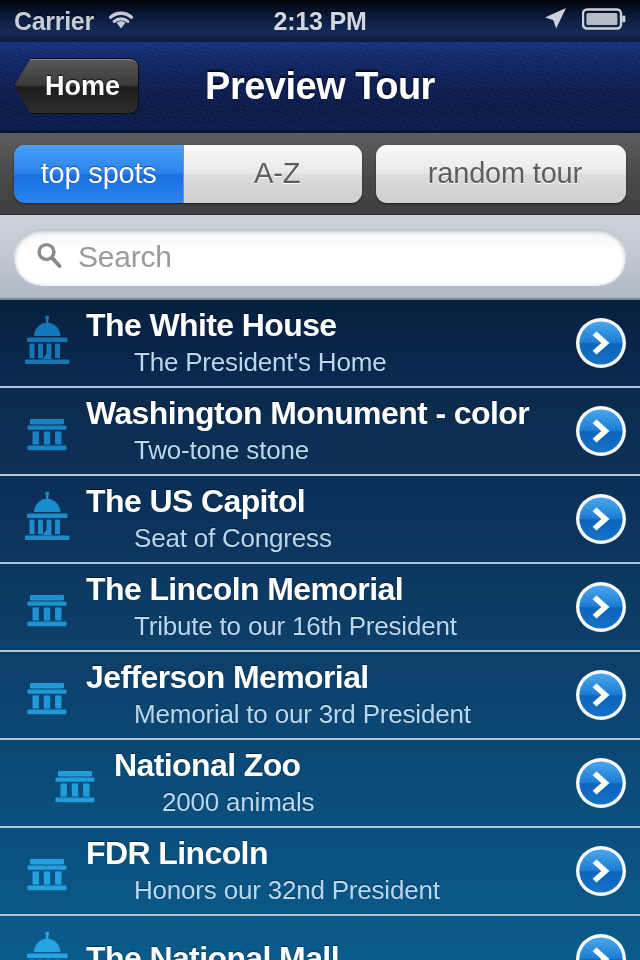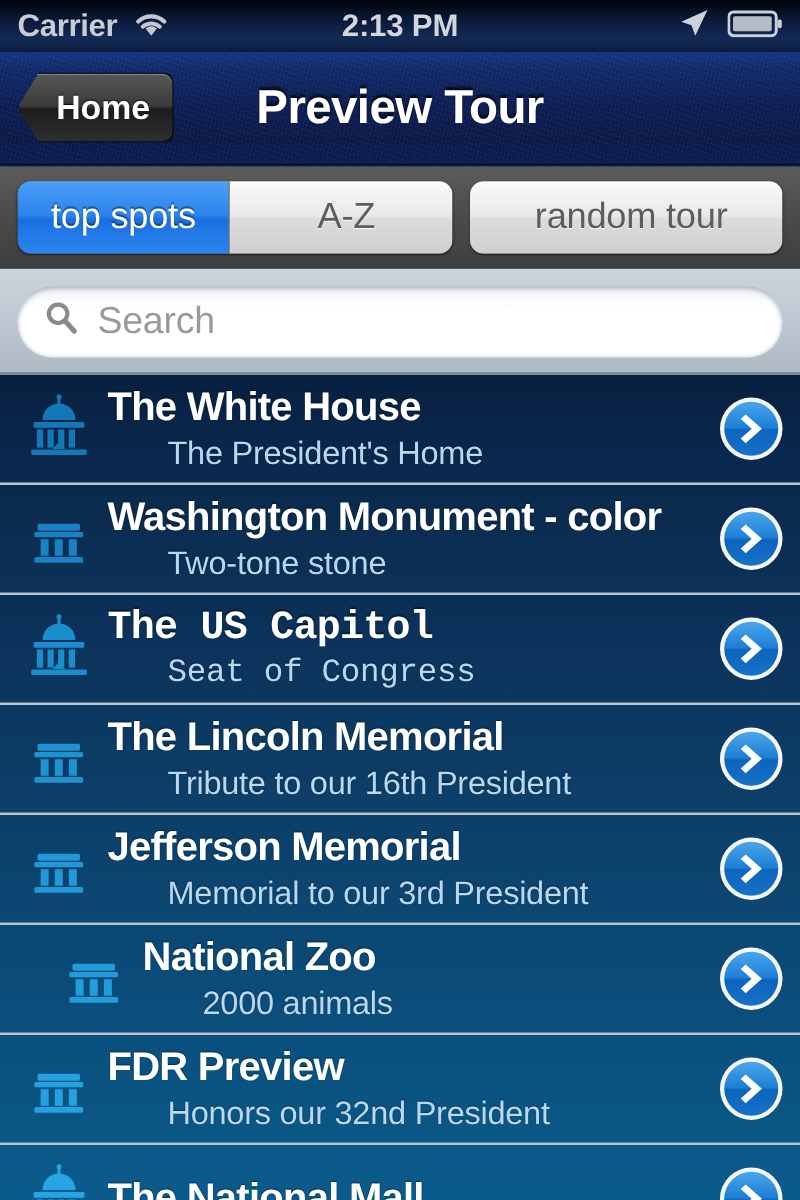--- a/index.html
+++ b/index.html
@@ -9,21 +9,21 @@
   }
   body {
     font-family: "Liberation Sans", sans-serif;
     -webkit-font-smoothing: antialiased;
   }
   #phone {
     position: relative;
     width: 640px;
     height: 960px;
     overflow: hidden;
-    background: #1d4ed8;
+    background: #0f766e;
   }
 
   
   #status-bar {
     position: relative;
     height: 42px;
     background: linear-gradient(180deg, #000308 0%, #0a1838 36%, #132a56 72%, #0c1c3c 100%);
     display: flex;
     align-items: center;
     box-sizing: border-box;
@@ -354,21 +354,21 @@
                 <stop offset="52%" stop-color="#0d64bb"></stop>
                 <stop offset="100%" stop-color="#1572c8"></stop>
               </linearGradient>
             </defs>
             <circle cx="27" cy="27" r="25" fill="#ffffff" opacity="0.96"></circle>
             <circle cx="27" cy="27" r="21.6" fill="url(#chevGrad)"></circle>
             <path d="M22.5 15.5 L35.5 27 L22.5 38.5 L18.6 34.8 L27.3 27 L18.6 19.2 Z" fill="#ffffff"></path>
           </svg>
         </div>
       </div>
-      <div class="row" style="background: linear-gradient(rgb(10, 47, 86) 0%, rgb(13, 55, 96) 100%); font-family: Liberation Mono, monospace;">
+      <div class="row" style="background: linear-gradient(rgb(10, 47, 86) 0%, rgb(13, 55, 96) 100%);">
         <div class="row-icon">
           <svg width="58" height="58" viewBox="0 0 58 58">
             <g fill="#1a8dcc">
               <rect x="28" y="4" width="2.4" height="7"></rect>
               <circle cx="29.2" cy="3.4" r="2"></circle>
               <path d="M16 22 A13.2 13.2 0 0 1 42.4 22 Z"></path>
               <rect x="9" y="23.5" width="40.5" height="4.6" rx="1"></rect>
               <rect x="11.5" y="29.6" width="5" height="14.5"></rect>
               <rect x="20" y="29.6" width="5" height="14.5"></rect>
               <rect x="28.5" y="29.6" width="5" height="14.5"></rect>
@@ -504,21 +504,21 @@
               <rect x="12" y="17" width="34" height="5.6" rx="1.4"></rect>
               <rect x="9.5" y="23.6" width="39" height="4.2" rx="1.2"></rect>
               <rect x="14.5" y="29.4" width="6.4" height="13.2"></rect>
               <rect x="25.8" y="29.4" width="6.4" height="13.2"></rect>
               <rect x="37.1" y="29.4" width="6.4" height="13.2"></rect>
               <rect x="9.5" y="43.6" width="39" height="4.6" rx="1.2"></rect>
             </g>
           </svg>
         </div>
         <div class="row-text">
-          <div class="row-title">FDR Preview</div>
+          <div class="row-title">FDR Lincoln</div>
           <div class="row-sub">Honors our 32nd President</div>
         </div>
         <div class="row-accessory">
           <svg width="54" height="54" viewBox="0 0 54 54">
             <defs>
               <linearGradient id="chevGrad" x1="0" y1="0" x2="0" y2="1">
                 <stop offset="0%" stop-color="#4aa6ec"></stop>
                 <stop offset="48%" stop-color="#1d7fd4"></stop>
                 <stop offset="52%" stop-color="#0d64bb"></stop>
                 <stop offset="100%" stop-color="#1572c8"></stop>

